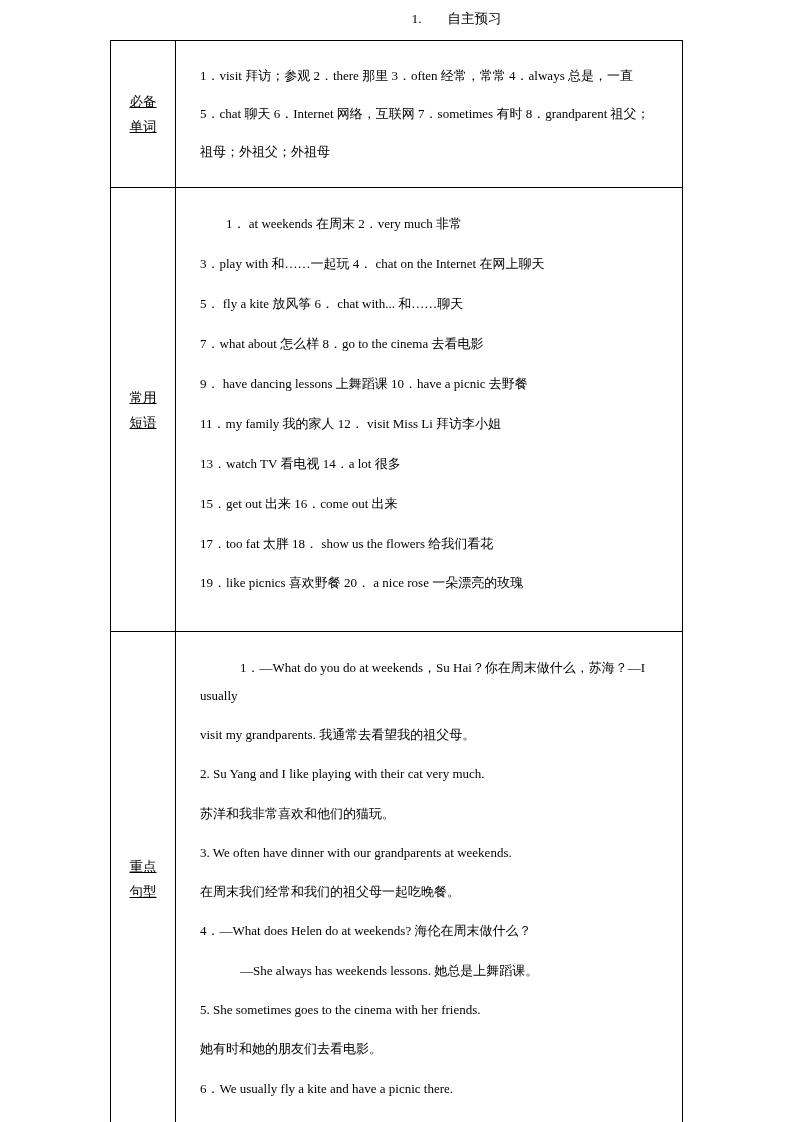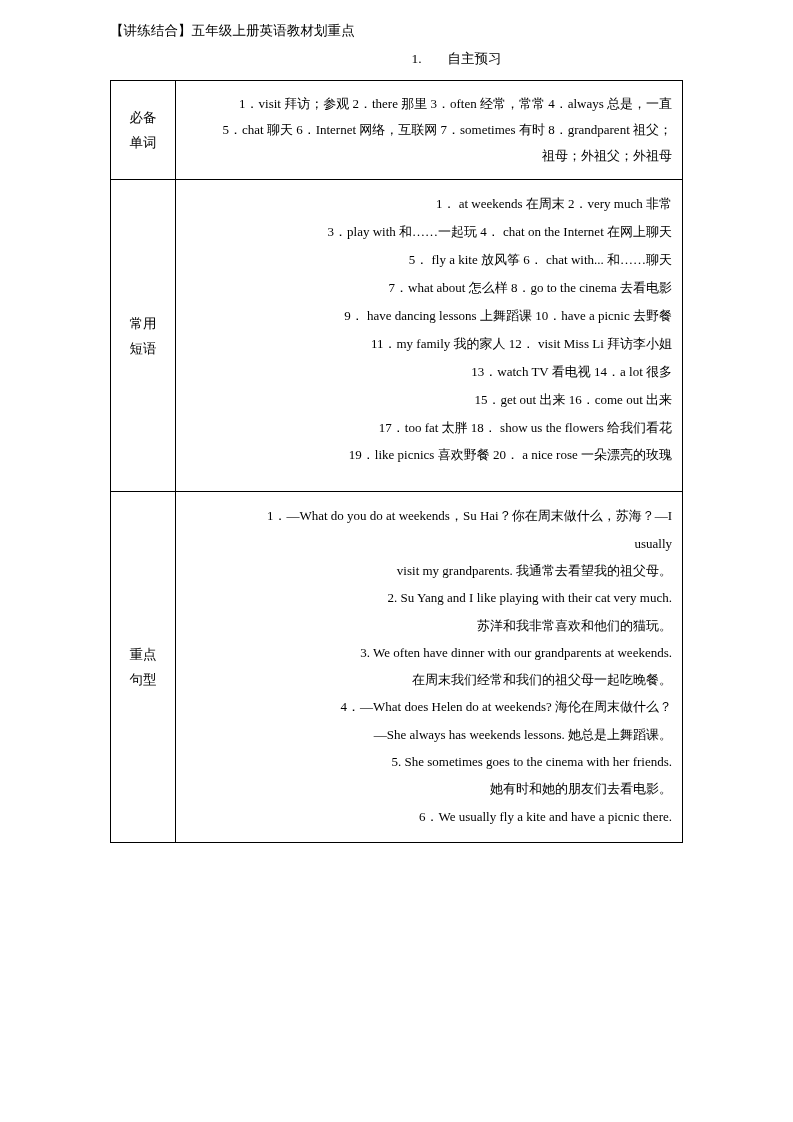--- a/index.html
+++ b/index.html
@@ -57,20 +57,21 @@
     vertical-align: middle;
     padding: 6px 8px;
   }
   td.label {
     width: 48px;
     text-align: center;
     font-size: 13.5px;
     line-height: 1.85;
     font-family: "DejaVu Sans", "Liberation Sans", sans-serif;
     padding: 4px 2px;
+    text-decoration: underline;
   }
   td.label .l {
     display: block;
   }
   td.content {
     font-size: 13px;
     line-height: 1.95;
   }
   .row-words td.content {
     line-height: 2.0;
@@ -78,40 +79,38 @@
   }
   .row-phrases td.content {
     line-height: 2.15;
     padding: 10px 10px 22px 12px;
   }
   .row-sentences td.content {
     line-height: 2.1;
     padding: 10px 10px 12px 12px;
   }
   .p {
-    margin: 0;
-    text-align: right;
+    margin: 12px;
   }
   .indent2 {
     text-indent: 26px;
   }
   .indent3 {
     text-indent: 40px;
   }
   .cn {
     font-family: "DejaVu Sans", "Liberation Sans", sans-serif;
   }
 </style>
 </head>
 <body>
 
 <div class="page">
 
 
-  <div class="subtitle cn">【讲练结合】五年级上册英语教材划重点</div>
 
   <div class="section-line">
     <span class="num">1.</span><span class="cn">自主预习</span>
   </div>
 
   <table class="main">
     <tbody>
         <tr class="row-words">
       <td class="label cn">
         <span class="l">必备</span>

